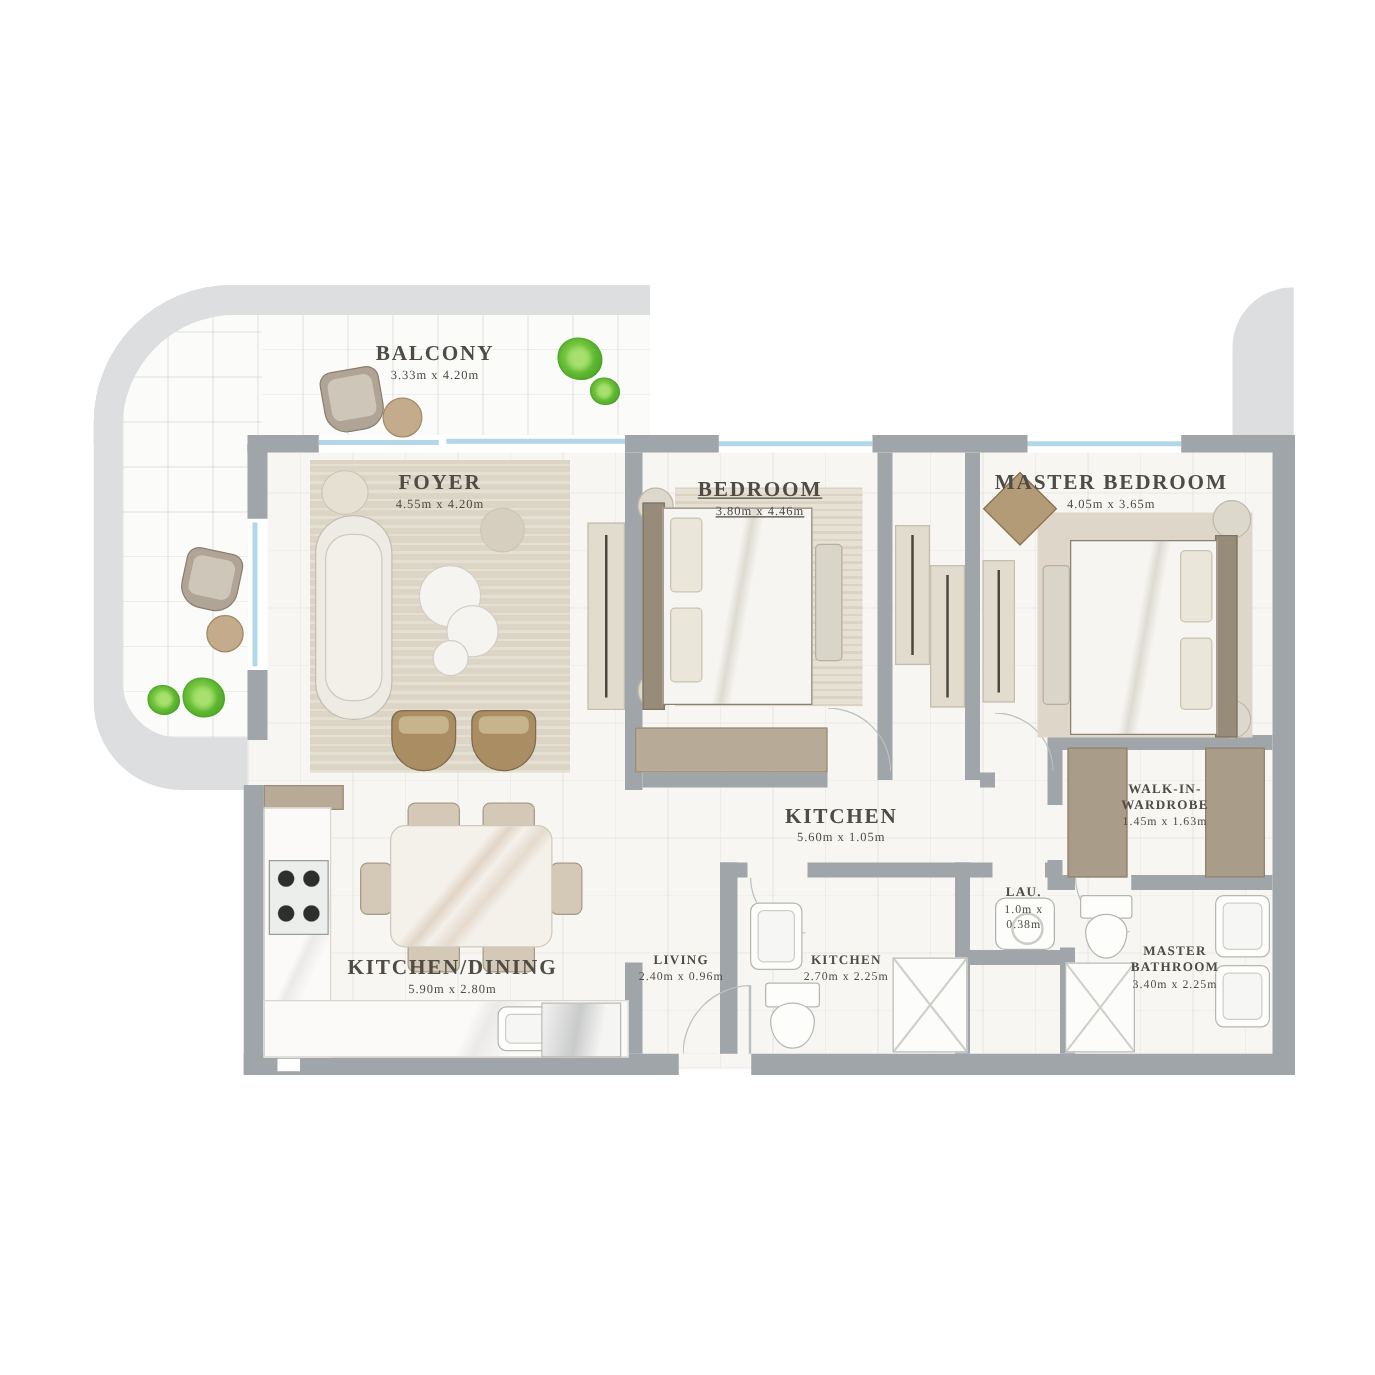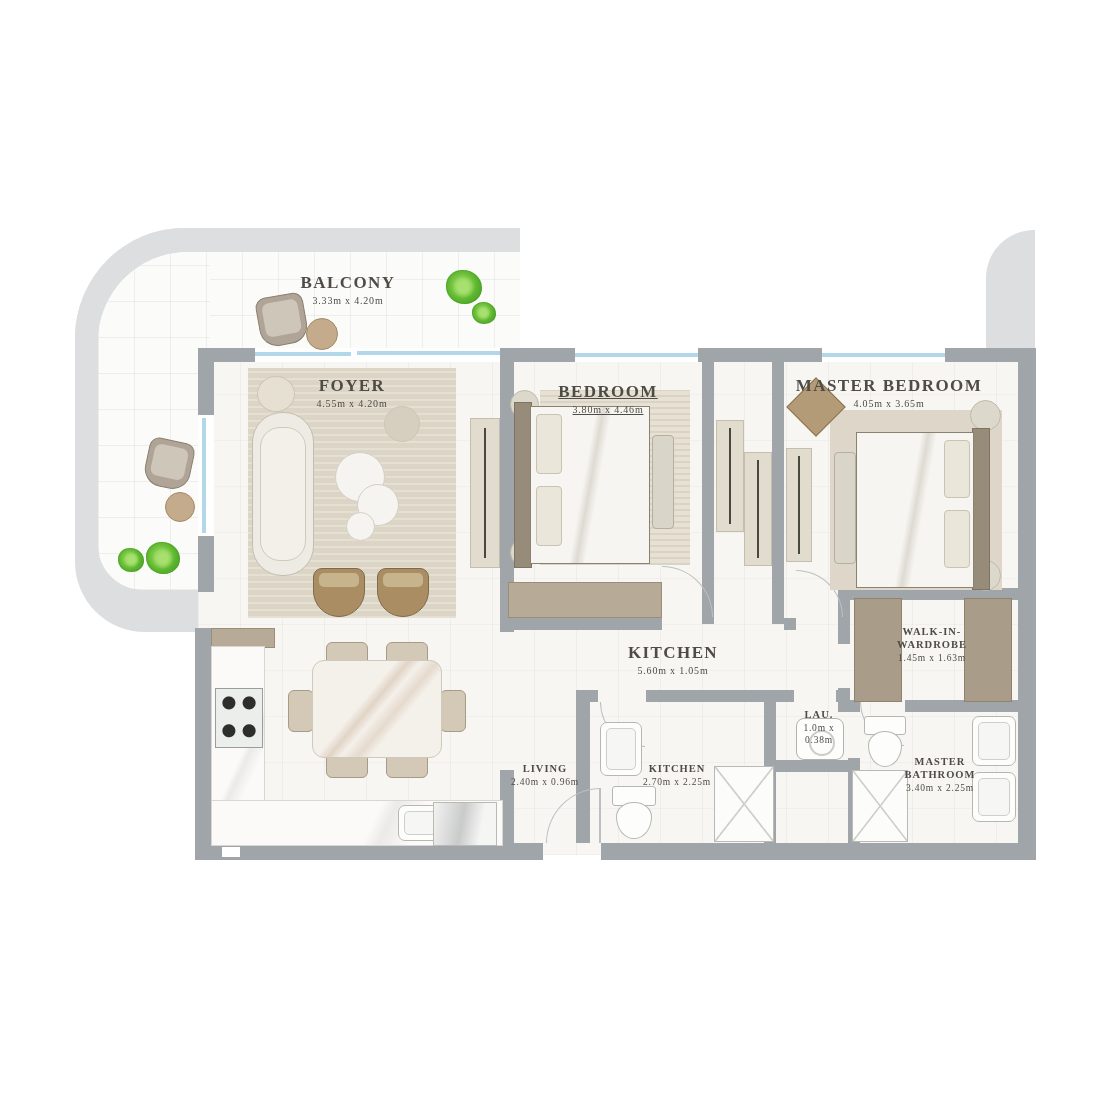--- a/index.html
+++ b/index.html
@@ -249,20 +249,24 @@
     <div class="dm">3.80m x 4.46m</div>
   </div>
   <div class="label" style="left:889px;top:375px;width:190px;">
     <div class="nm">MASTER BEDROOM</div>
     <div class="dm">4.05m x 3.65m</div>
   </div>
   <div class="label" style="left:673px;top:642px;width:150px;">
     <div class="nm">KITCHEN</div>
     <div class="dm">5.60m x 1.05m</div>
   </div>
+  <div class="label" style="left:362px;top:763px;width:180px;">
+    <div class="nm">KITCHEN/DINING</div>
+    <div class="dm">5.90m x 2.80m</div>
+  </div>
   <div class="label small" style="left:545px;top:762px;width:110px;">
     <div class="nm">LIVING</div>
     <div class="dm">2.40m x 0.96m</div>
   </div>
   <div class="label small" style="left:677px;top:762px;width:120px;">
     <div class="nm">KITCHEN</div>
     <div class="dm">2.70m x 2.25m</div>
   </div>
   <div class="label small" style="left:819px;top:708px;width:54px;">
     <div class="nm">LAU.</div>

